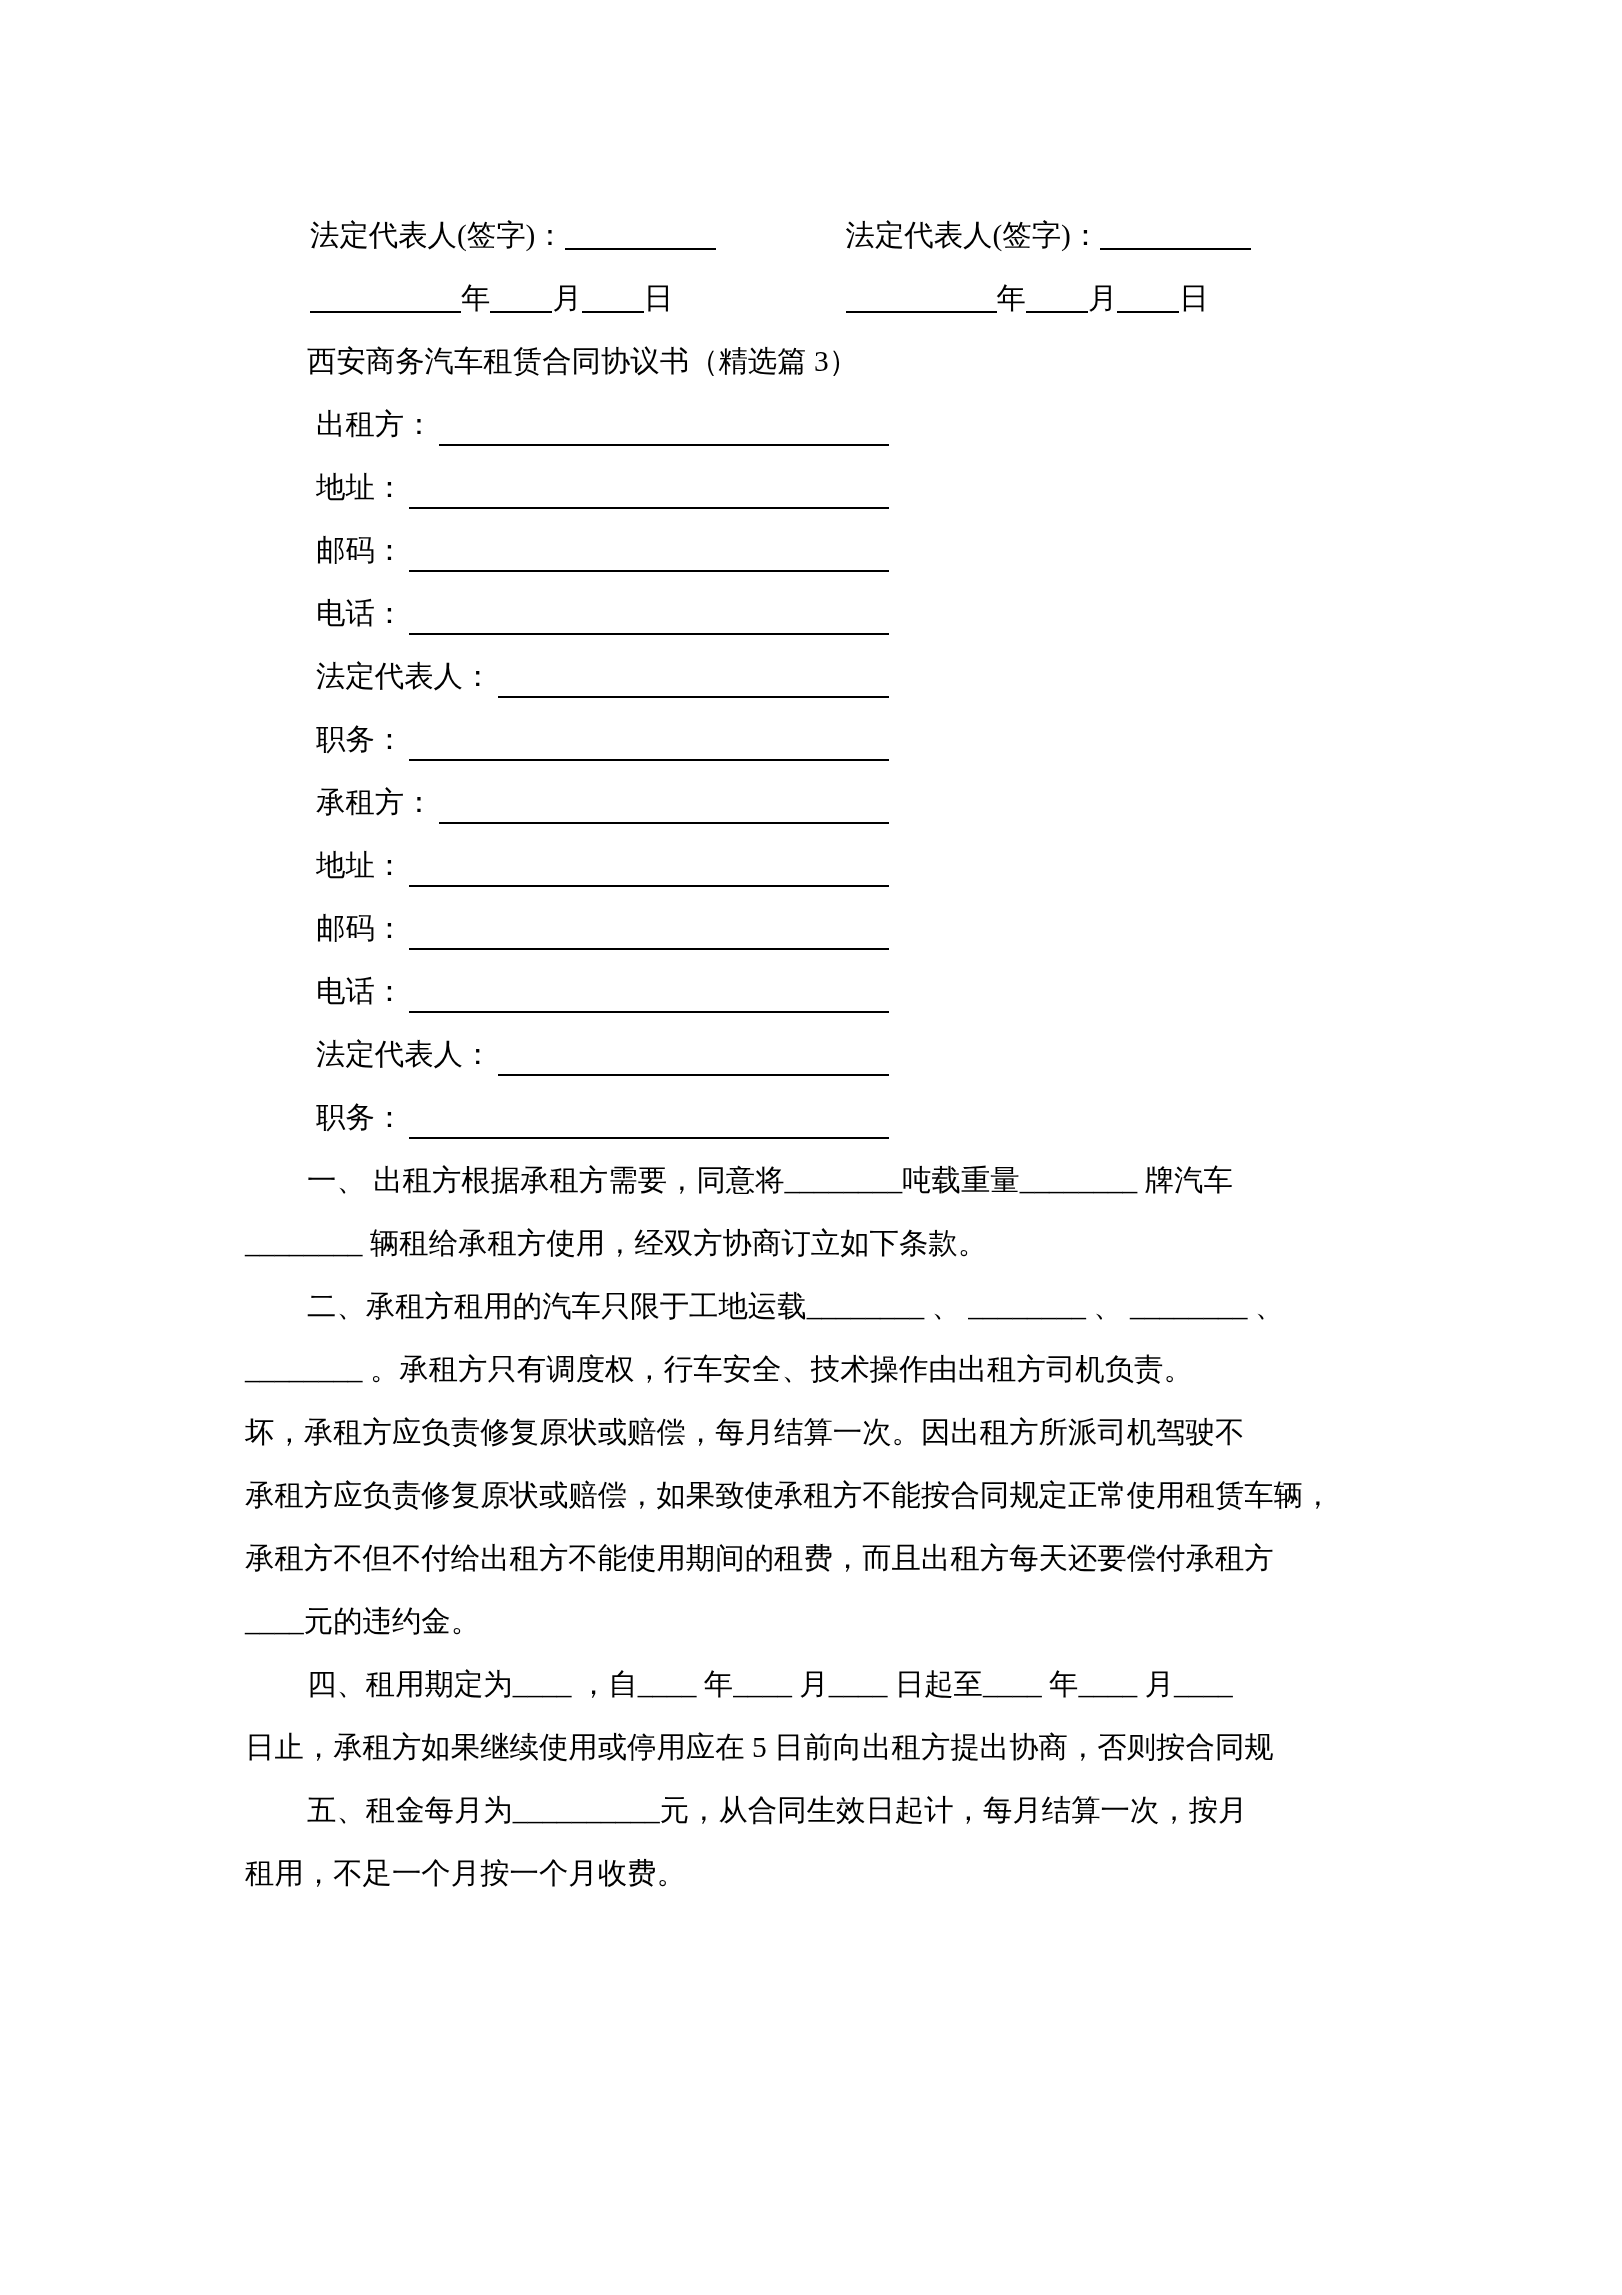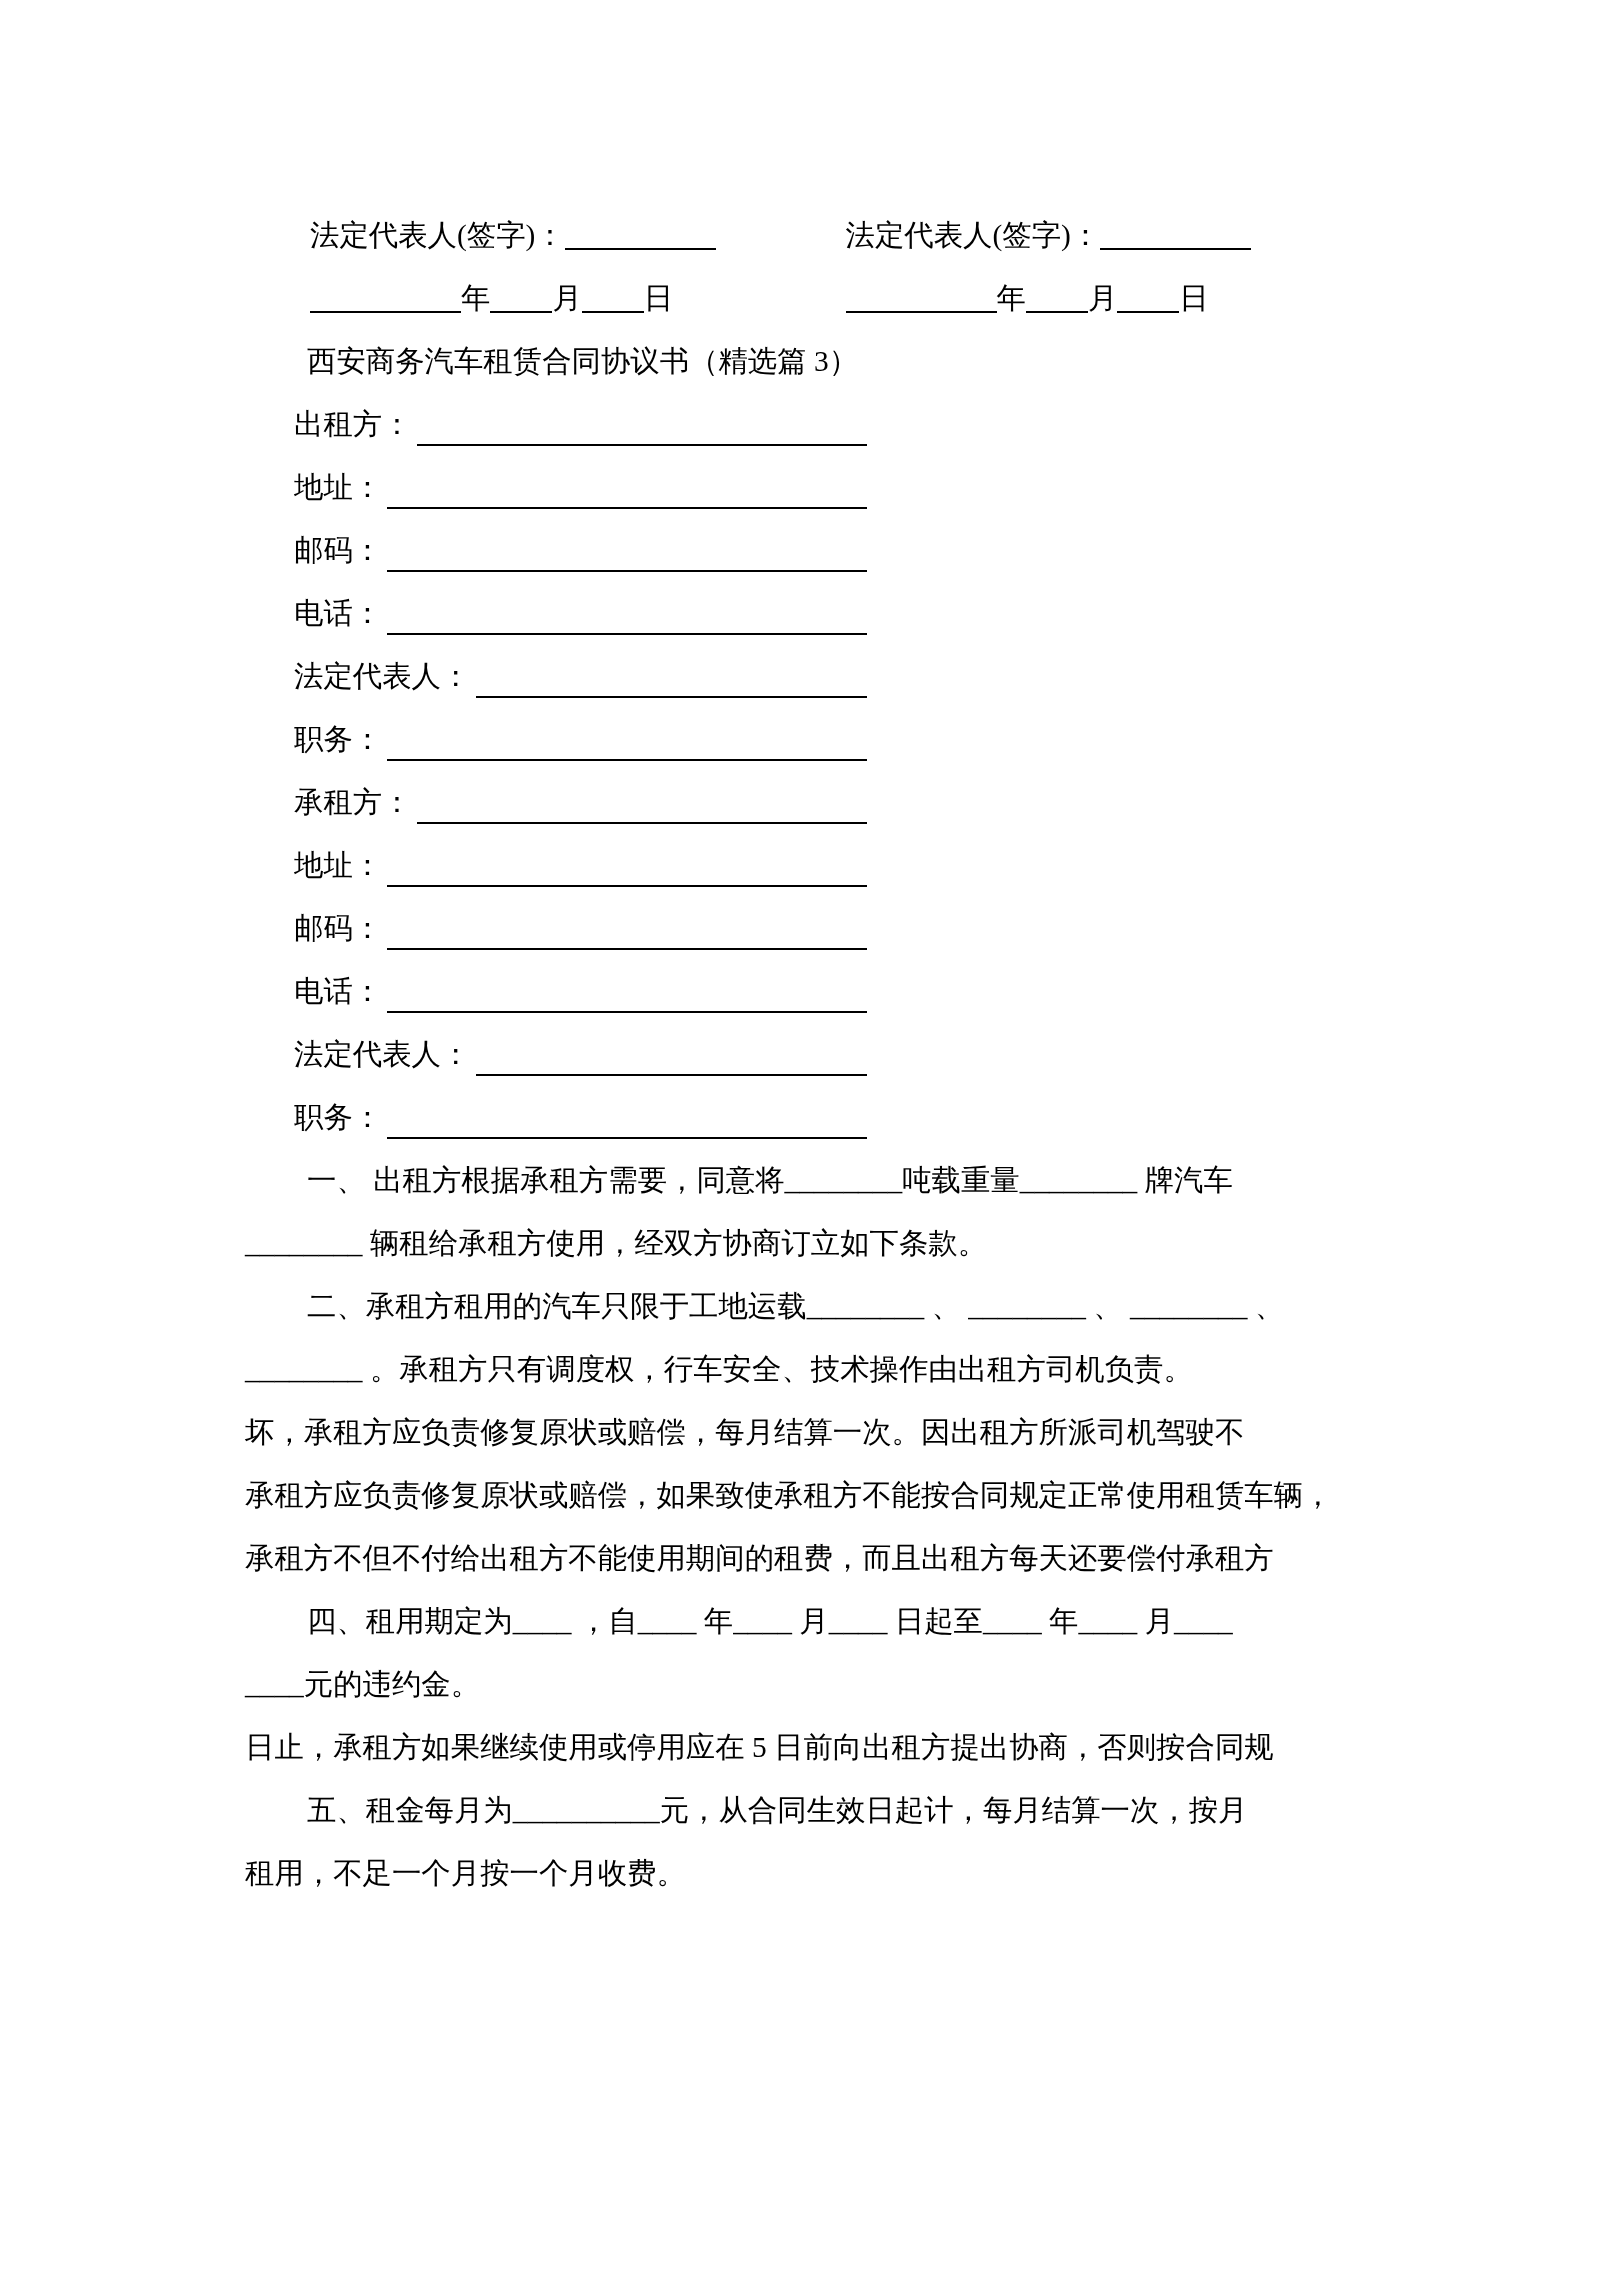--- a/index.html
+++ b/index.html
@@ -45,21 +45,21 @@
     height: 0px;
     border-bottom: 2px solid #000000;
     margin-bottom: -5.2px;
   }
   .w230 { width: 151px; }
   .w95  { width: 62px; }
   
   .field-row {
     display: flex;
     width: 573px;
-    margin-left: 49px;
+    margin-left: 71px;
     height: 63px;
   }
   .field-label {
     line-height: 63px;
     white-space: pre;
   }
   .field-blank {
     flex: 1;
     border-bottom: 2px solid #000000;
     margin-bottom: 10.5px;
@@ -134,22 +134,22 @@
 
   <div class="line indent">一、 出租方根据承租方需要，同意将________吨载重量________ 牌汽车</div>
   <div class="line">________ 辆租给承租方使用，经双方协商订立如下条款。</div>
 
   <div class="line indent">二、承租方租用的汽车只限于工地运载________ 、 ________ 、 ________ 、</div>
   <div class="line">________ 。承租方只有调度权，行车安全、技术操作由出租方司机负责。</div>
 
   <div class="line">坏，承租方应负责修复原状或赔偿，每月结算一次。因出租方所派司机驾驶不</div>
   <div class="line">承租方应负责修复原状或赔偿，如果致使承租方不能按合同规定正常使用租赁车辆，</div>
   <div class="line">承租方不但不付给出租方不能使用期间的租费，而且出租方每天还要偿付承租方</div>
+  <div class="line">____元的违约金。</div>
+
   <div class="line indent">四、租用期定为____ ，自____ 年____ 月____ 日起至____ 年____ 月____</div>
-
-  <div class="line">____元的违约金。</div>
   <div class="line">日止，承租方如果继续使用或停用应在 5 日前向出租方提出协商，否则按合同规</div>
 
   <div class="line indent">五、租金每月为__________元，从合同生效日起计，每月结算一次，按月</div>
   <div class="line">租用，不足一个月按一个月收费。</div>
 
 </div>
 
 
 </body></html>

